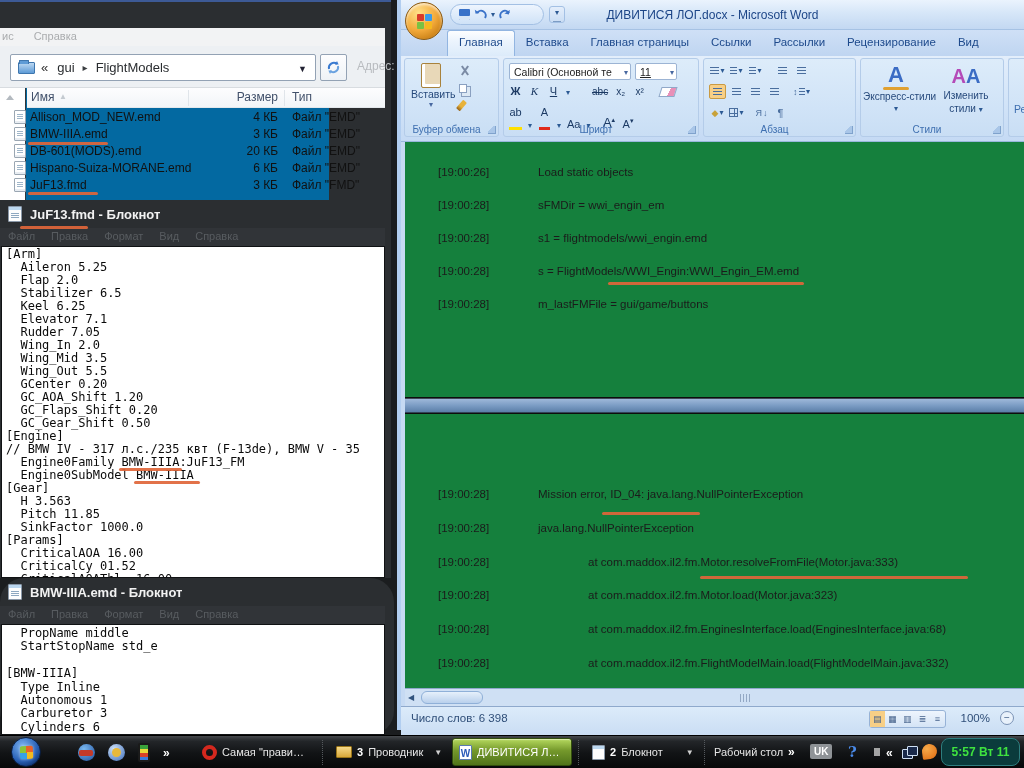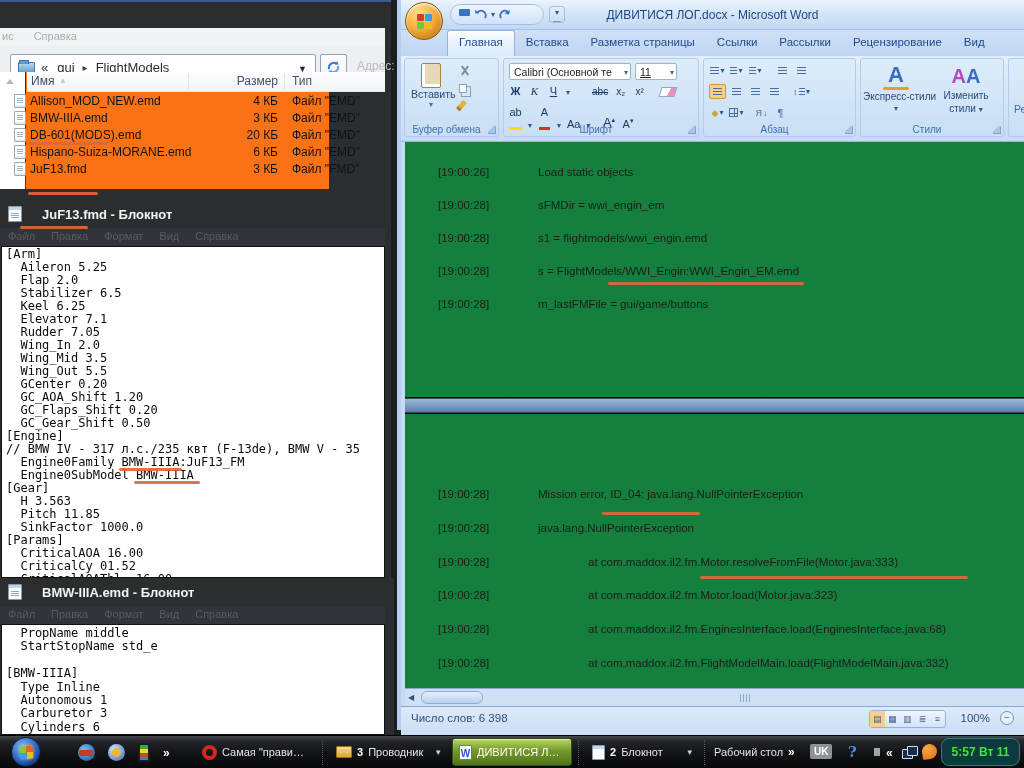--- a/index.html
+++ b/index.html
@@ -20,44 +20,44 @@
             font-size:13px;color:#2a2d30;}
   .folder-ic{width:17px;height:12px;background:linear-gradient(#bcd8f2,#5e9bd6);border:1px solid #3e76ae;
              border-radius:1px;margin:0 6px 0 7px;position:relative;}
   .folder-ic::before{content:"";position:absolute;left:0;top:-3px;width:8px;height:3px;
              background:#5e9bd6;border:1px solid #3e76ae;border-bottom:none;border-radius:1px 1px 0 0;}
   .crumb-sep{color:#3a3d40;font-size:10px;margin:0 8px;}
   .addr-drop{position:absolute;right:8px;top:9px;font-size:9px;color:#223;}
   .refresh-box{position:absolute;left:320px;top:8px;width:27px;height:27px;background:linear-gradient(#fdfdfe,#eef2f6);
                border:1px solid #93a2b4;border-radius:2px;display:flex;align-items:center;justify-content:center;}
   .addr-label{position:absolute;left:357px;top:13px;color:#b8bbbf;font-size:12px;white-space:nowrap;}
-  .exp-list{position:absolute;left:0;top:72px;width:329px;height:117px;background:#f97316;}
+  .exp-list{position:absolute;left:0;top:88px;width:329px;height:117px;background:#0369a1;}
   .tree-strip{position:absolute;left:0;top:0;width:26px;height:117px;background:#fff;border-right:1px solid #33363a;}
   .tree-chev{position:absolute;left:6px;top:7px;width:0;height:0;border-left:4px solid transparent;
              border-right:4px solid transparent;border-bottom:5px solid #b4bac0;}
   .exp-header{position:absolute;left:27px;top:0;width:358px;height:20px;background:linear-gradient(#fdfdfe,#f2f5f8);
               border-bottom:1px solid #e4e8ec;font-size:12px;color:#41506a;}
   .colsep{position:absolute;top:2px;width:1px;height:16px;background:#e0e5ea;}
   .sort-tri{color:#c4cad0;font-size:8px;}
   .exp-row{position:absolute;left:27px;width:358px;height:17px;font-size:12px;color:#111;}
   .f-icon{position:absolute;left:-13px;top:1px;width:12px;height:14px;background:#fff;
           border:1px solid #9aa6b2;border-radius:1px;
           box-shadow:inset 0 -2px 0 #e8edf2;}
   .f-icon::before{content:"";position:absolute;left:2px;top:3px;width:6px;height:5px;
           background:repeating-linear-gradient(180deg,#9fb6c9 0 1px,transparent 1px 2px);}
   .f-name{position:absolute;left:3px;top:1px;white-space:nowrap;}
   .f-size{position:absolute;left:170px;top:1px;width:81px;text-align:right;}
   .f-type{position:absolute;left:265px;top:1px;}
 
   
   .npwin{background:#2b2e31;}
   #np1{left:0;top:200px;width:391px;height:378px;}
-  #np2{left:0;top:578px;width:394px;height:157px;}
+  #np2{left:0;top:578px;width:394px;height:157px;border-radius:24px;}
   .np-title{position:absolute;left:0;top:0;width:100%;height:28px;display:flex;align-items:center;
-            color:#f2f2f2;font-weight:bold;font-size:13px;gap:12px;}
+            color:#f2f2f2;font-weight:bold;font-size:13px;}
   .np-icon{width:14px;height:16px;margin:0 8px 0 8px;background:#fdfdfd;border:1px solid #7d8folder;
            border:1px solid #8a98a8;border-radius:1px;position:relative;box-shadow:inset 0 3px 0 #bcd8f0;}
   .np-icon::before{content:"";position:absolute;left:2px;top:6px;width:8px;height:6px;
            background:repeating-linear-gradient(180deg,#8ea8c0 0 1px,transparent 1px 2px);}
   .np-menu{position:absolute;left:0;top:28px;width:385px;height:18px;background:#313438;
            color:#585c60;font-size:11px;display:flex;padding:2px 0 0 8px;gap:16px;}
   .np-body{position:absolute;left:1px;top:46px;width:384px;background:#fff;border:1px solid #101214;
            overflow:hidden;padding-left:48px;}
   #np1 .np-body{height:332px;}
   #np2 .np-body{height:111px;}
@@ -378,21 +378,21 @@
       <svg width="13" height="11" viewBox="0 0 13 11">
         <path d="M2 9 A4.5 4.5 0 0 1 10 4" fill="none" stroke="#3a72c8" stroke-width="2"></path>
         <path d="M12 1 l-1 5 -5-1z" fill="#3a72c8" transform="scale(.9)"></path>
       </svg>
     </div>
     <div class="qat-more">▾<br>—</div>
 
     <div class="w-tabs">
       <span class="tab active">Главная</span>
       <span class="tab">Вставка</span>
-      <span class="tab">Разметка страницы</span>
+      <span class="tab">Главная страницы</span>
       <span class="tab">Ссылки</span>
       <span class="tab">Рассылки</span>
       <span class="tab">Рецензирование</span>
       <span class="tab">Вид</span>
     </div>
 
     <div class="w-ribbon">
 
       <div class="rgroup g-clip">
         <div class="paste-big">

